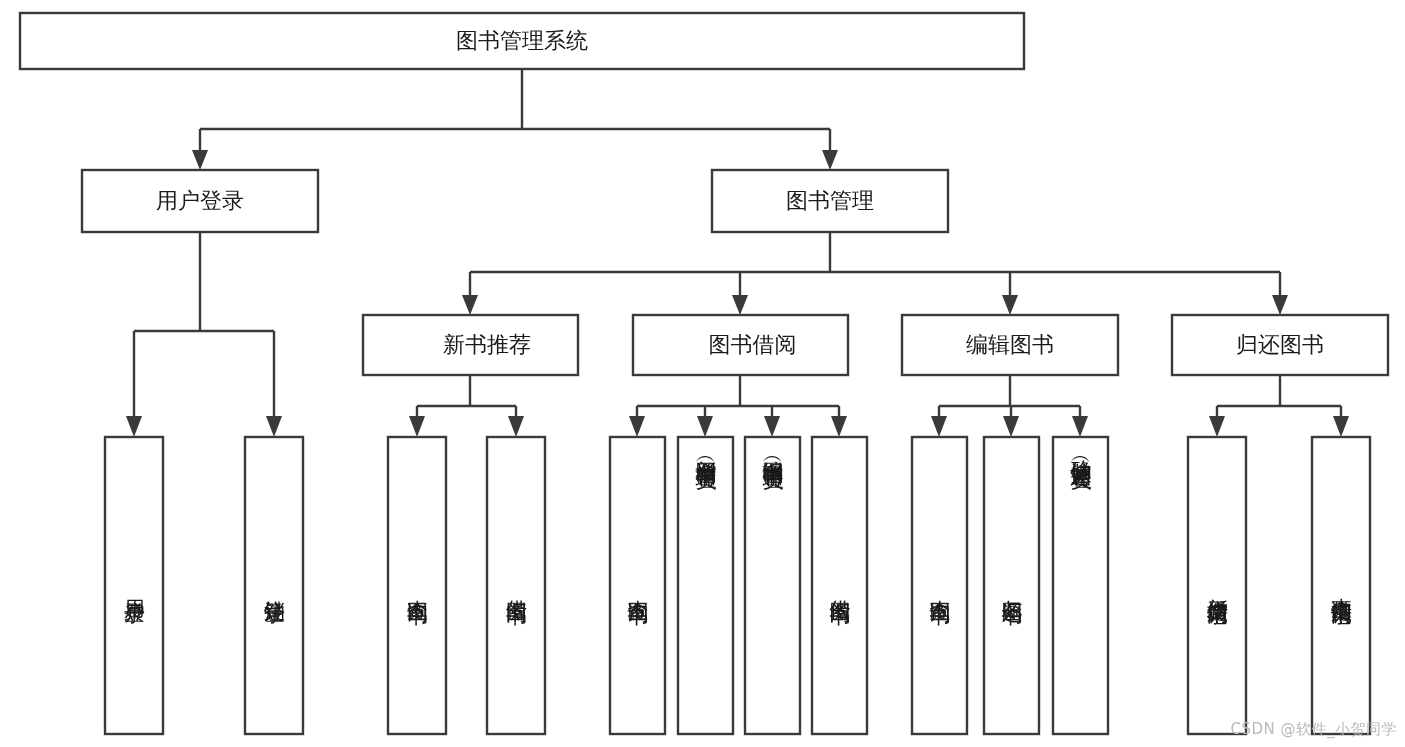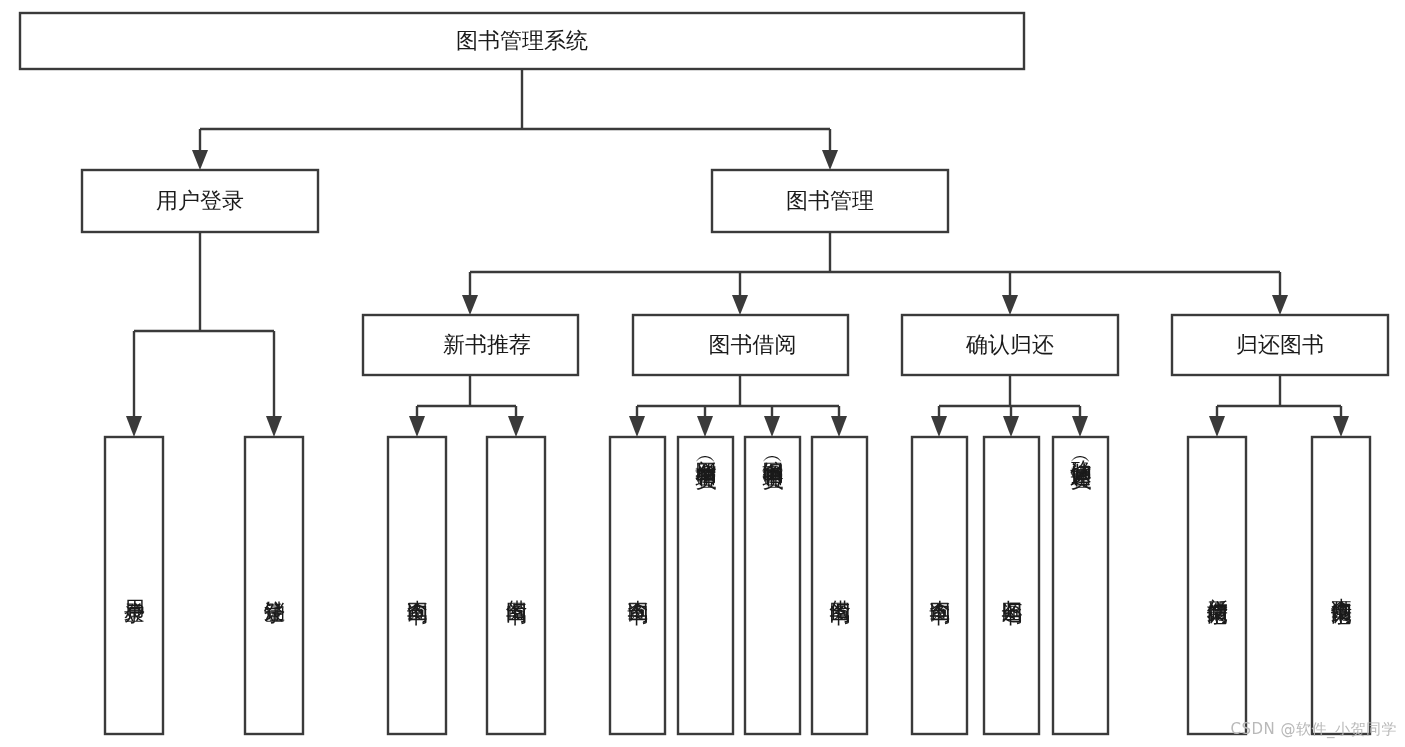--- a/index.html
+++ b/index.html
@@ -189,21 +189,21 @@
     <span class="hlabel-text">图书管理</span>
   </div>
 
   <div class="hlabel-wrap" style="left:363px; top:315px; width:248px; height:60px;">
     <span class="hlabel-text">新书推荐</span>
   </div>
   <div class="hlabel-wrap" style="left:633px; top:315px; width:239px; height:60px;">
     <span class="hlabel-text">图书借阅</span>
   </div>
   <div class="hlabel-wrap" style="left:902px; top:315px; width:216px; height:60px;">
-    <span class="hlabel-text">确认归还</span>
+    <span class="hlabel-text">编辑图书</span>
   </div>
   <div class="hlabel-wrap" style="left:1172px; top:315px; width:216px; height:60px;">
     <span class="hlabel-text">归还图书</span>
   </div>
 
   <div class="vlabel-wrap" style="left:105px; top:437px; width:58px; height:297px;">
     <span class="vlabel-text">用户登录</span>
   </div>
   <div class="vlabel-wrap" style="left:245px; top:437px; width:58px; height:297px;">
     <span class="vlabel-text">注销登录</span>

